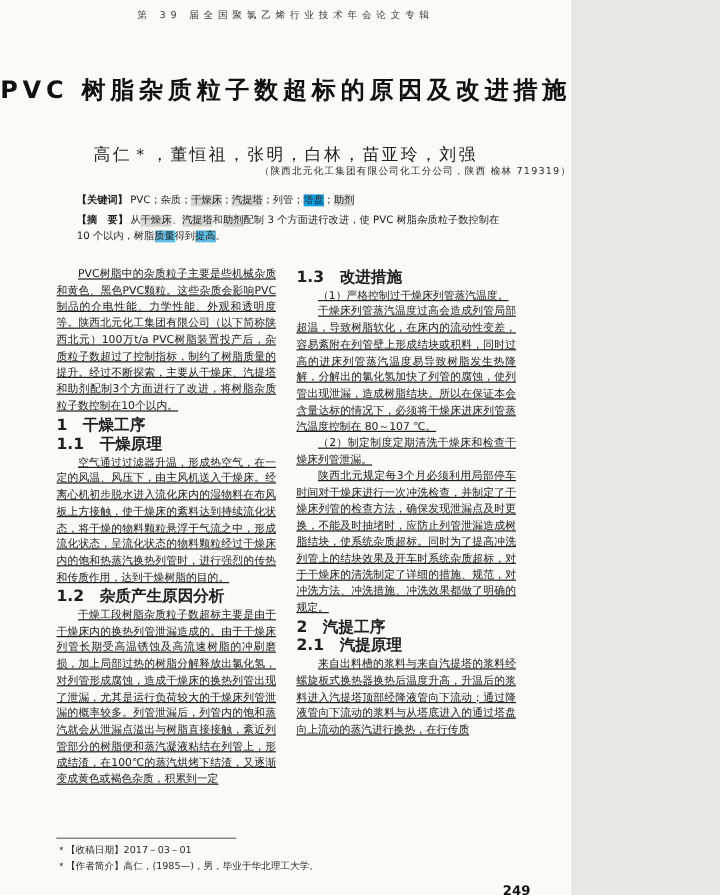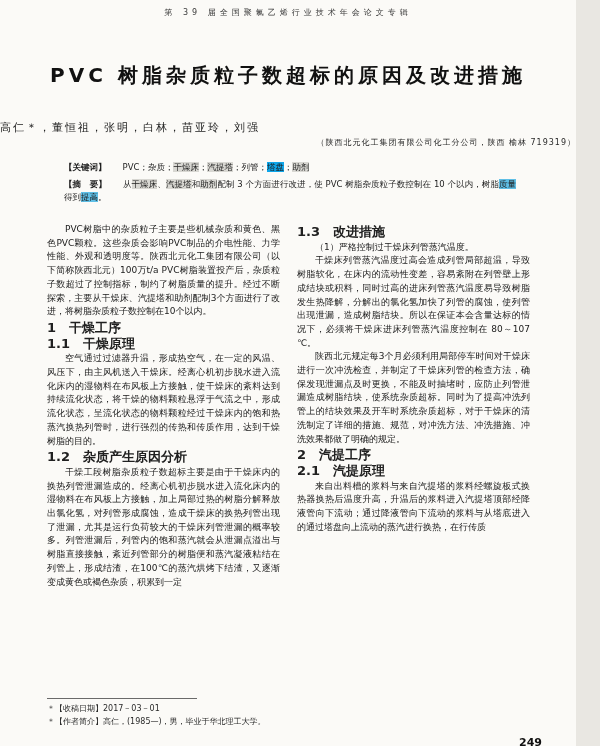--- a/index.html
+++ b/index.html
@@ -5,69 +5,69 @@
   html,body { margin:0; padding:0; }
   body {
     width:600px; height:746px;
     background:#e9e7e2;
     font-family:"DejaVu Sans", sans-serif;
     color:#1c1c1c;
     -webkit-font-smoothing:antialiased;
   }
   .page {
     position:relative;
-    width:576px; height:746px;
+    width:476px; height:746px;
     background:#fbfaf7;
     overflow:hidden;
   }
   .header {
     position:absolute; top:7px; left:0; right:0;
     text-align:center;
     font-size:8px; letter-spacing:4px;
     color:#3a3a3a;
   }
   .title {
     position:absolute; top:62px; left:0; right:0;
     margin:0;
     text-align:center;
     font-size:20px; font-weight:bold; letter-spacing:4px;
     color:#111;
   }
   .authors {
     position:absolute; top:120px; left:0; right:0;
-    text-align:left;
-    font-size:11px; letter-spacing:2px;
+    text-align:center;
+    font-size:14px; letter-spacing:2px;
     color:#222;
   }
   .affiliation {
     position:absolute; top:137px; left:0; right:0;
     text-align:right;
     font-size:8px; letter-spacing:1px;
     color:#2a2a2a;
   }
   .meta {
     position:absolute; top:161px; left:64px; right:60px;
     font-size:8.5px; line-height:13.5px;
     text-align:justify;
     color:#1e1e1e;
   }
   .meta-line { margin-bottom:3px; }
-  .meta-label { font-weight:bold; margin-right:16px; }
+  .meta-label { font-weight:bold; margin-right:2px; }
   .body {
     position:absolute; top:223px; left:47px; right:46px; bottom:54px;
     display:flex; gap:17px;
     overflow:hidden;
   }
   .col {
     flex:1 1 0;
     font-size:9px; line-height:13.7px;
     text-align:justify;
     color:#202020;
   }
-  .col p { margin:0; text-indent:2em; }
+  .col p { margin:0; text-indent:2em;text-decoration:underline; }
   .col p.noindent { text-indent:0; }
   .hsec, .hsub {
     font-weight:bold;
     margin:2px 0 2px 0;
     font-size:13px;
   }
   .footnotes {
     position:absolute; left:47px; bottom:18px;
     font-size:8px; line-height:13px;
     color:#2a2a2a;
@@ -106,26 +106,27 @@
     </div>
   </div>
 
   <div class="body">
     <div class="col">
       <p>PVC树脂中的杂质粒子主要是些机械杂质和黄色、黑色PVC颗粒。这些杂质会影响PVC制品的介电性能、力学性能、外观和透明度等。陕西北元化工集团有限公司（以下简称陕西北元）100万t/a PVC树脂装置投产后，杂质粒子数超过了控制指标，制约了树脂质量的提升。经过不断探索，主要从干燥床、汽提塔和助剂配制3个方面进行了改进，将树脂杂质粒子数控制在10个以内。</p>
       <div class="hsec">1　干燥工序</div>
       <div class="hsub">1.1　干燥原理</div>
       <p>空气通过过滤器升温，形成热空气，在一定的风温、风压下，由主风机送入干燥床。经离心机初步脱水进入流化床内的湿物料在布风板上方接触，使干燥床的紊料达到持续流化状态，将干燥的物料颗粒悬浮于气流之中，形成流化状态，呈流化状态的物料颗粒经过干燥床内的饱和热蒸汽换热列管时，进行强烈的传热和传质作用，达到干燥树脂的目的。</p>
       <div class="hsub">1.2　杂质产生原因分析</div>
-      <p>干燥工段树脂杂质粒子数超标主要是由于干燥床内的换热列管泄漏造成的。经离心机初步脱水进入流化床内的湿物料在布风板上方接触，加上局部过热的树脂分解释放出氯化氢，对列管形成腐蚀，造成干燥床的换热列管出现了泄漏，尤其是运行负荷较大的干燥床列管泄漏的概率较多。列管泄漏后，列管内的饱和蒸汽就会从泄漏点溢出与树脂直接接触，紊近列管部分的树脂便和蒸汽凝液粘结在列管上，形成结渣，在100℃的蒸汽烘烤下结渣，又逐渐变成黄色或褐色杂质，积累到一定</p>
+      <p>干燥工段树脂杂质粒子数超标主要是由于干燥床内的换热列管泄漏造成的。由于干燥床列管长期受高温锈蚀及高流速树脂的冲刷磨损，加上局部过热的树脂分解释放出氯化氢，对列管形成腐蚀，造成干燥床的换热列管出现了泄漏，尤其是运行负荷较大的干燥床列管泄漏的概率较多。列管泄漏后，列管内的饱和蒸汽就会从泄漏点溢出与树脂直接接触，紊近列管部分的树脂便和蒸汽凝液粘结在列管上，形成结渣，在100℃的蒸汽烘烤下结渣，又逐渐变成黄色或褐色杂质，积累到一定</p>
     </div>
     <div class="col">
       <div class="hsub">1.3　改进措施</div>
       <p>（1）严格控制过干燥床列管蒸汽温度。</p>
       <p>干燥床列管蒸汽温度过高会造成列管局部超温，导致树脂软化，在床内的流动性变差，容易紊附在列管壁上形成结块或积料，同时过高的进床列管蒸汽温度易导致树脂发生热降解，分解出的氯化氢加快了列管的腐蚀，使列管出现泄漏，造成树脂结块。所以在保证本会含量达标的情况下，必须将干燥床进床列管蒸汽温度控制在 80～107 ℃。</p>
+      <p>（2）制定制度定期清洗干燥床和检查干燥床列管泄漏。</p>
       <p>陕西北元规定每3个月必须利用局部停车时间对干燥床进行一次冲洗检查，并制定了干燥床列管的检查方法，确保发现泄漏点及时更换，不能及时抽堵时，应防止列管泄漏造成树脂结块，使系统杂质超标。同时为了提高冲洗列管上的结块效果及开车时系统杂质超标，对于干燥床的清洗制定了详细的措施、规范，对冲洗方法、冲洗措施、冲洗效果都做了明确的规定。</p>
       <div class="hsec">2　汽提工序</div>
       <div class="hsub">2.1　汽提原理</div>
       <p>来自出料槽的浆料与来自汽提塔的浆料经螺旋板式换热器换热后温度升高，升温后的浆料进入汽提塔顶部经降液管向下流动；通过降液管向下流动的浆料与从塔底进入的通过塔盘向上流动的蒸汽进行换热，在行传质</p>
     </div>
   </div>
 
   <div class="footnotes">
     <div class="fn-rule"></div>
     <div>＊【收稿日期】2017－03－01</div>

